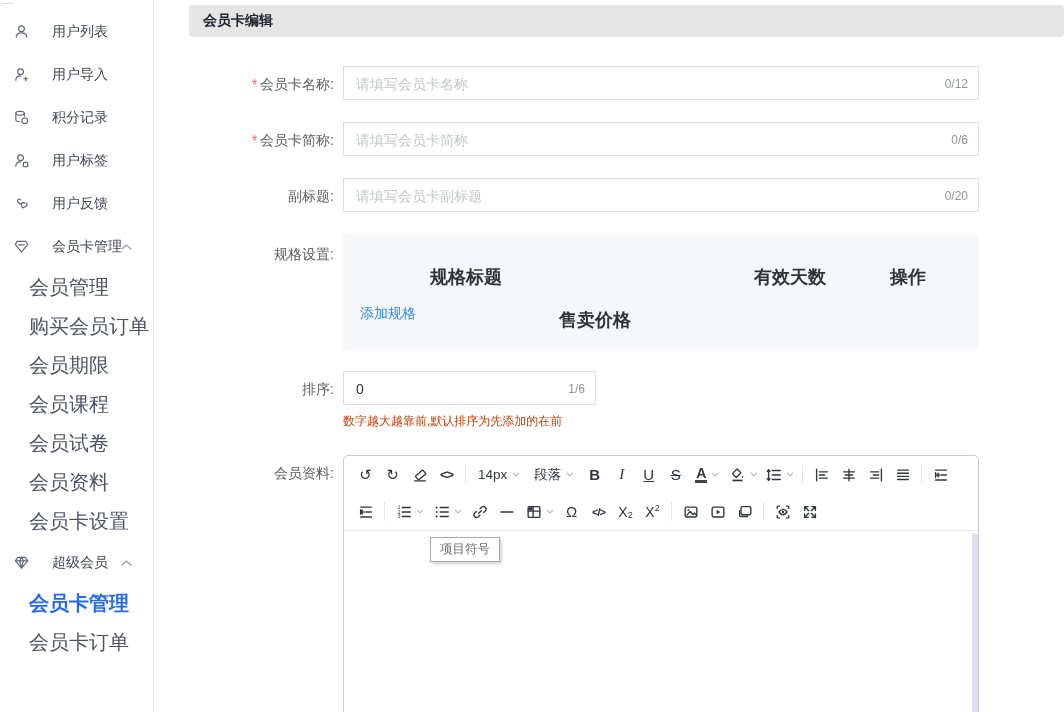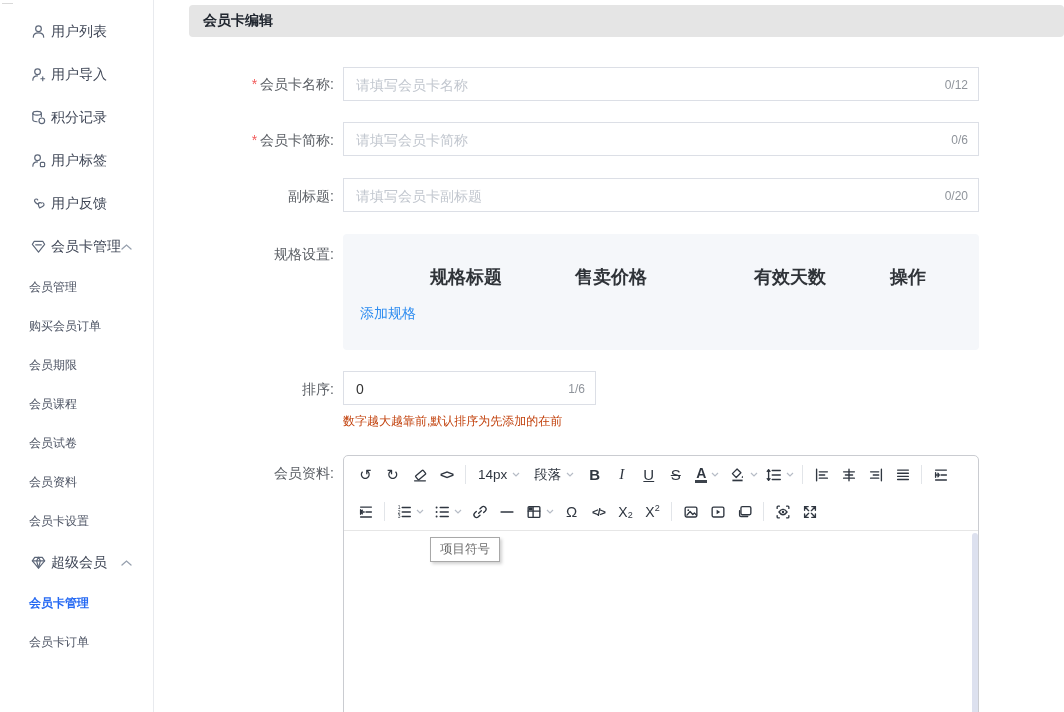--- a/index.html
+++ b/index.html
@@ -4,26 +4,26 @@
 <style>
   html,body{margin:0;padding:0;}
   body{width:1064px;height:712px;overflow:hidden;background:#fff;
        font-family:"Liberation Sans","DejaVu Sans",sans-serif;position:relative;}
 
   
   .sidebar{position:absolute;left:0;top:0;width:154px;height:712px;background:#fff;
            border-right:1px solid #e8eaee;box-sizing:border-box;}
   .side-top-line{position:absolute;top:3px;left:2px;width:11px;height:1px;background:#d9d9d9;}
   .menu{padding-top:10px;}
-  .menu-item{height:43px;display:flex;align-items:center;padding-left:30px;gap:4px;
+  .menu-item{height:43px;display:flex;align-items:center;padding-left:13px;gap:22px;
              font-size:14px;color:#3f4656;cursor:pointer;position:relative;}
   .menu-item svg{flex:0 0 auto;}
   .chev{position:absolute;right:21px;top:50%;margin-top:-3px;}
   .sub-item{height:39px;display:flex;align-items:center;padding-left:29px;
-            font-size:12px;color:#4c5363;cursor:pointer;}
+            font-size:20px;color:#4c5363;cursor:pointer;}
   .sub-item.active{color:#2569f3;font-weight:bold;}
   .sicon{stroke:#5d6779;fill:none;stroke-width:1.25;stroke-linecap:round;stroke-linejoin:round;}
 
   
   .main{position:absolute;left:155px;top:0;right:0;bottom:0;overflow:hidden;}
   .page-header{position:absolute;left:34px;right:0;top:5px;height:32px;background:#e5e5e5;
                border-radius:4px;display:flex;align-items:center;padding-left:14px;
                font-size:14px;font-weight:bold;color:#20262f;}
   .row{position:absolute;left:0;display:flex;}
   .flabel{width:188px;text-align:right;padding-right:9px;box-sizing:border-box;
@@ -175,21 +175,21 @@
       </div>
   </div>
 </div>
 
 <div class="main">
 
   <div class="page-header">
     <span>会员卡编辑</span>
   </div>
 
-  <div class="row" style="top:66px;align-items:center;">
+  <div class="row" style="top:66px;">
     <div class="flabel lh36"><span class="req">*</span><span>会员卡名称:</span></div>
     <div class="text-input">
       <input type="text" placeholder="请填写会员卡名称" style="">
       <span class="counter">0/12</span>
     </div>
   </div>
 
   <div class="row" style="top:122px;">
     <div class="flabel lh36"><span class="req">*</span><span>会员卡简称:</span></div>
     <div class="text-input">
@@ -203,21 +203,21 @@
     <div class="text-input">
       <input type="text" placeholder="请填写会员卡副标题" style="">
       <span class="counter">0/20</span>
     </div>
   </div>
 
   <div class="row" style="top:234px;">
     <div class="flabel" style="padding-top:12px;"><span>规格设置:</span></div>
     <div class="spec-panel">
       <span class="spec-col" style="left:123px;">规格标题</span>
-      <span class="spec-col" style="left:268px;">售卖价格</span>
+      <span class="spec-col" style="left:252px;margin-top:43px;">售卖价格</span>
       <span class="spec-col" style="left:447px;">有效天数</span>
       <span class="spec-col" style="left:553px;margin-left:12px;">操作</span>
       <span class="add-spec">添加规格</span>
     </div>
   </div>
 
   <div class="row" style="top:371px;">
     <div class="flabel lh36"><span>排序:</span></div>
     <div>
       <div class="text-input sort-input">

